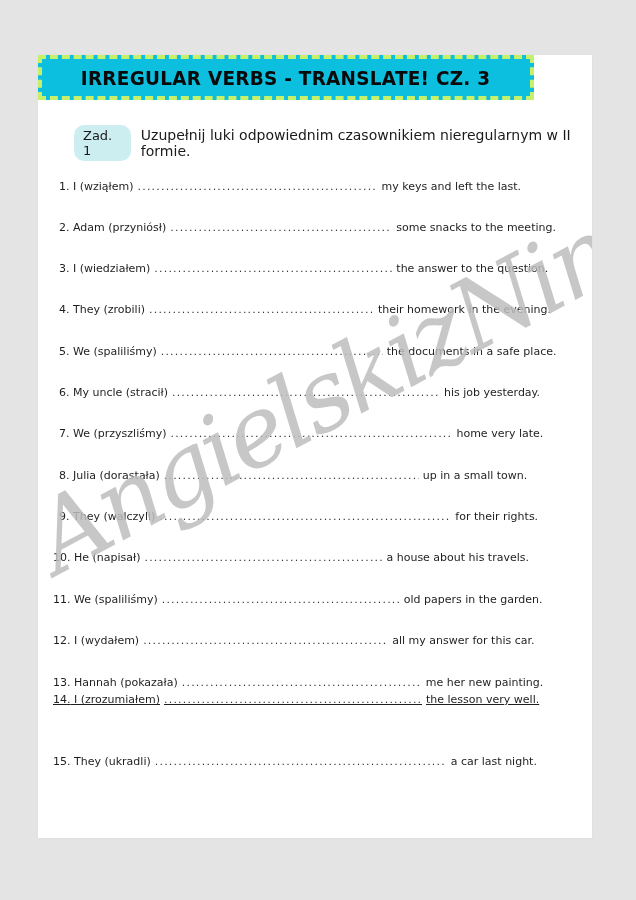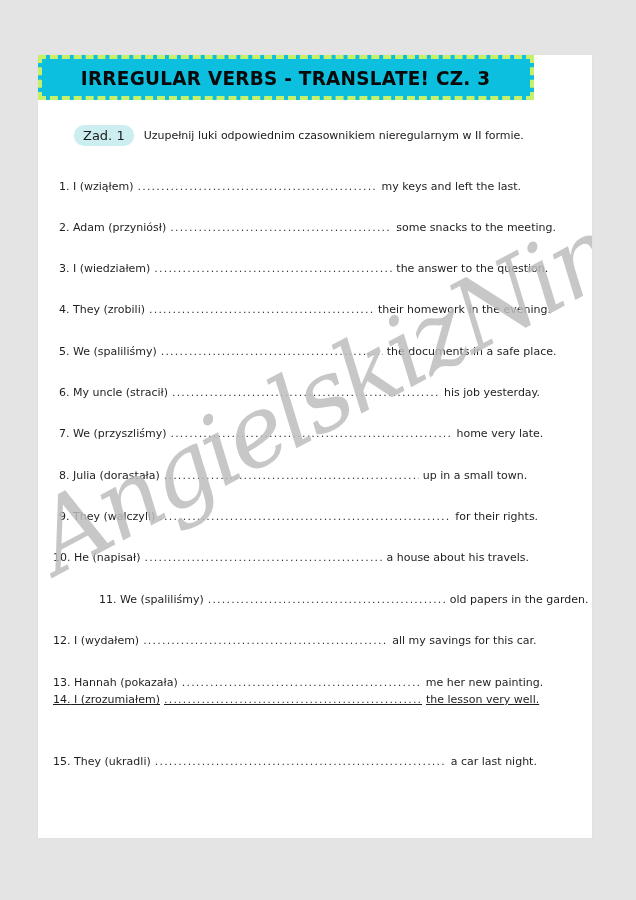--- a/index.html
+++ b/index.html
@@ -42,21 +42,21 @@
   }
   .zad-badge {
     background: #cdeef1;
     border-radius: 10px;
     padding: 3px 9px;
     font-size: 13px;
     color: #1a1a1a;
     margin-right: 10px;
   }
   .instruction-text {
-    font-size: 11px;
+    font-size: 14px;
     color: #1a1a1a;
   }
   .ex-list {
     position: absolute;
     left: 0; top: 0;
     width: 554px; height: 783px;
   }
   .ex-row {
     position: absolute;
     font-size: 11px;
@@ -148,31 +148,31 @@
       <span>They (walczyli)</span>
       <span class="ex-dots" style="width:292px">........................................................................................................</span>
       <span>for their rights.</span>
     </div>
     <div class="ex-row" style="left:15px;top:496px;">
       <span class="ex-num">10.</span>&nbsp;
       <span>He (napisał)</span>
       <span class="ex-dots" style="width:238px">........................................................................................................</span>
       <span>a house about his travels.</span>
     </div>
-    <div class="ex-row" style="left:15px;top:538px;margin-left:46px;">
+    <div class="ex-row" style="left:15px;top:538px;">
       <span class="ex-num">11.</span>&nbsp;
       <span>We (spaliliśmy)</span>
       <span class="ex-dots" style="width:238px">........................................................................................................</span>
       <span>old papers in the garden.</span>
     </div>
     <div class="ex-row" style="left:15px;top:579px;">
       <span class="ex-num">12.</span>&nbsp;
       <span>I (wydałem)</span>
       <span class="ex-dots" style="width:245px">........................................................................................................</span>
-      <span>all my savings for this car.</span>
+      <span>all my answer for this car.</span>
     </div>
     <div class="ex-row" style="left:15px;top:621px;">
       <span class="ex-num">13.</span>&nbsp;
       <span>Hannah (pokazała)</span>
       <span class="ex-dots" style="width:240px">........................................................................................................</span>
       <span>me her new painting.</span>
     </div>
     <div class="ex-row" style="left:15px;top:638px;text-decoration:underline;">
       <span class="ex-num">14.</span>&nbsp;
       <span>I (zrozumiałem)</span>

